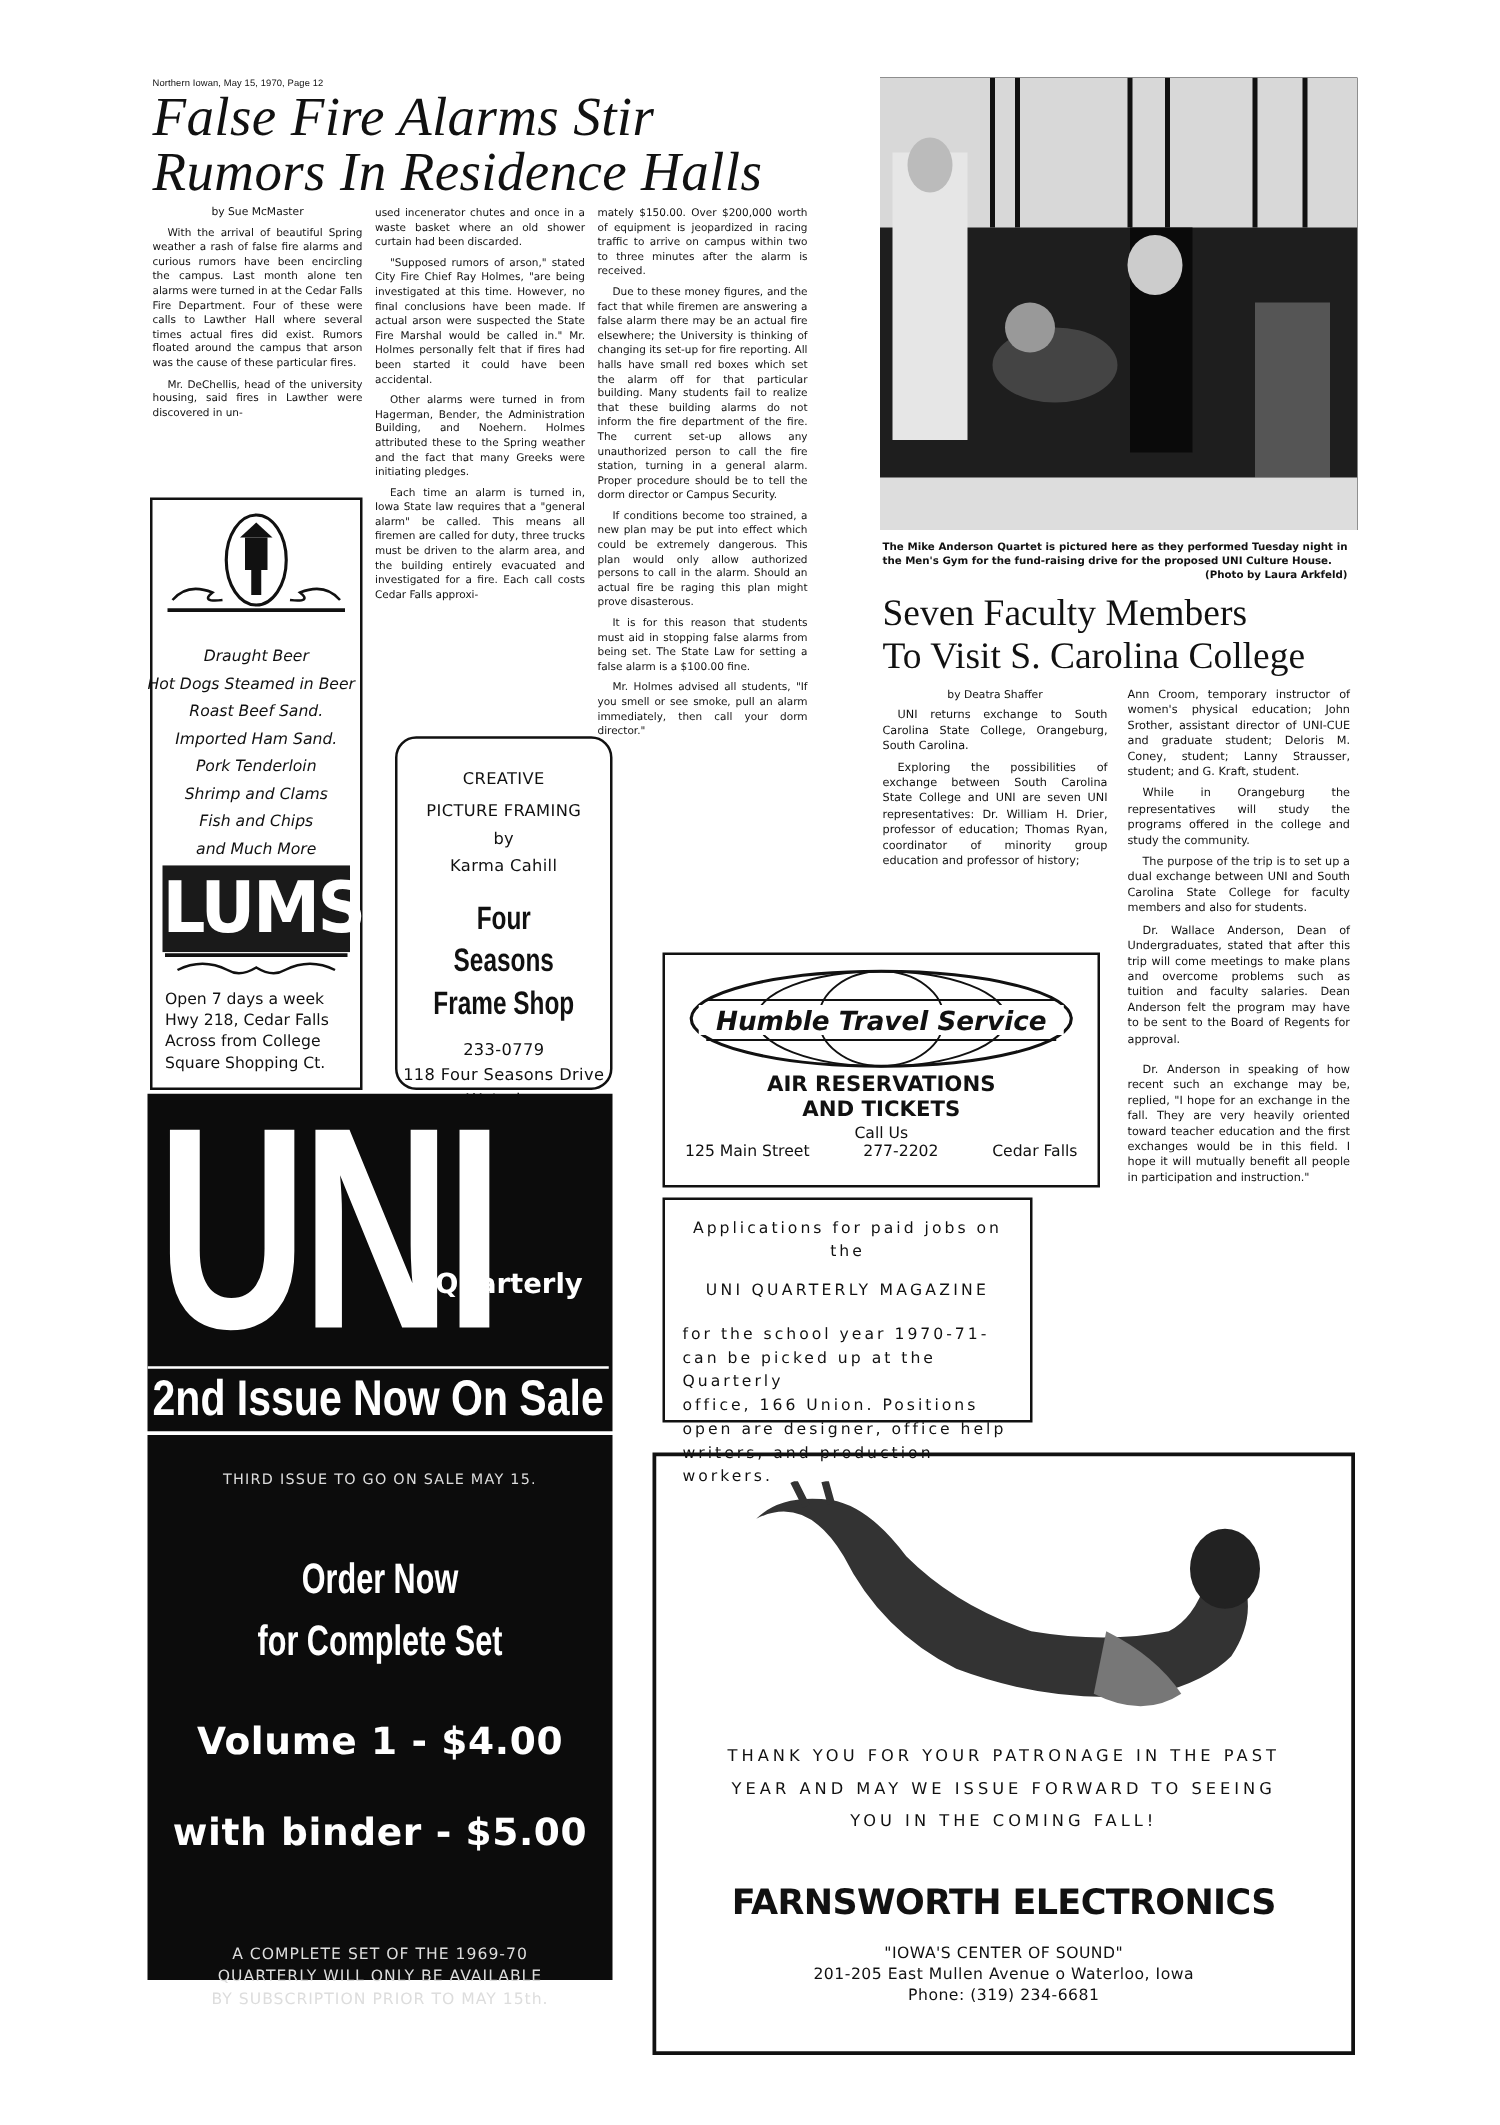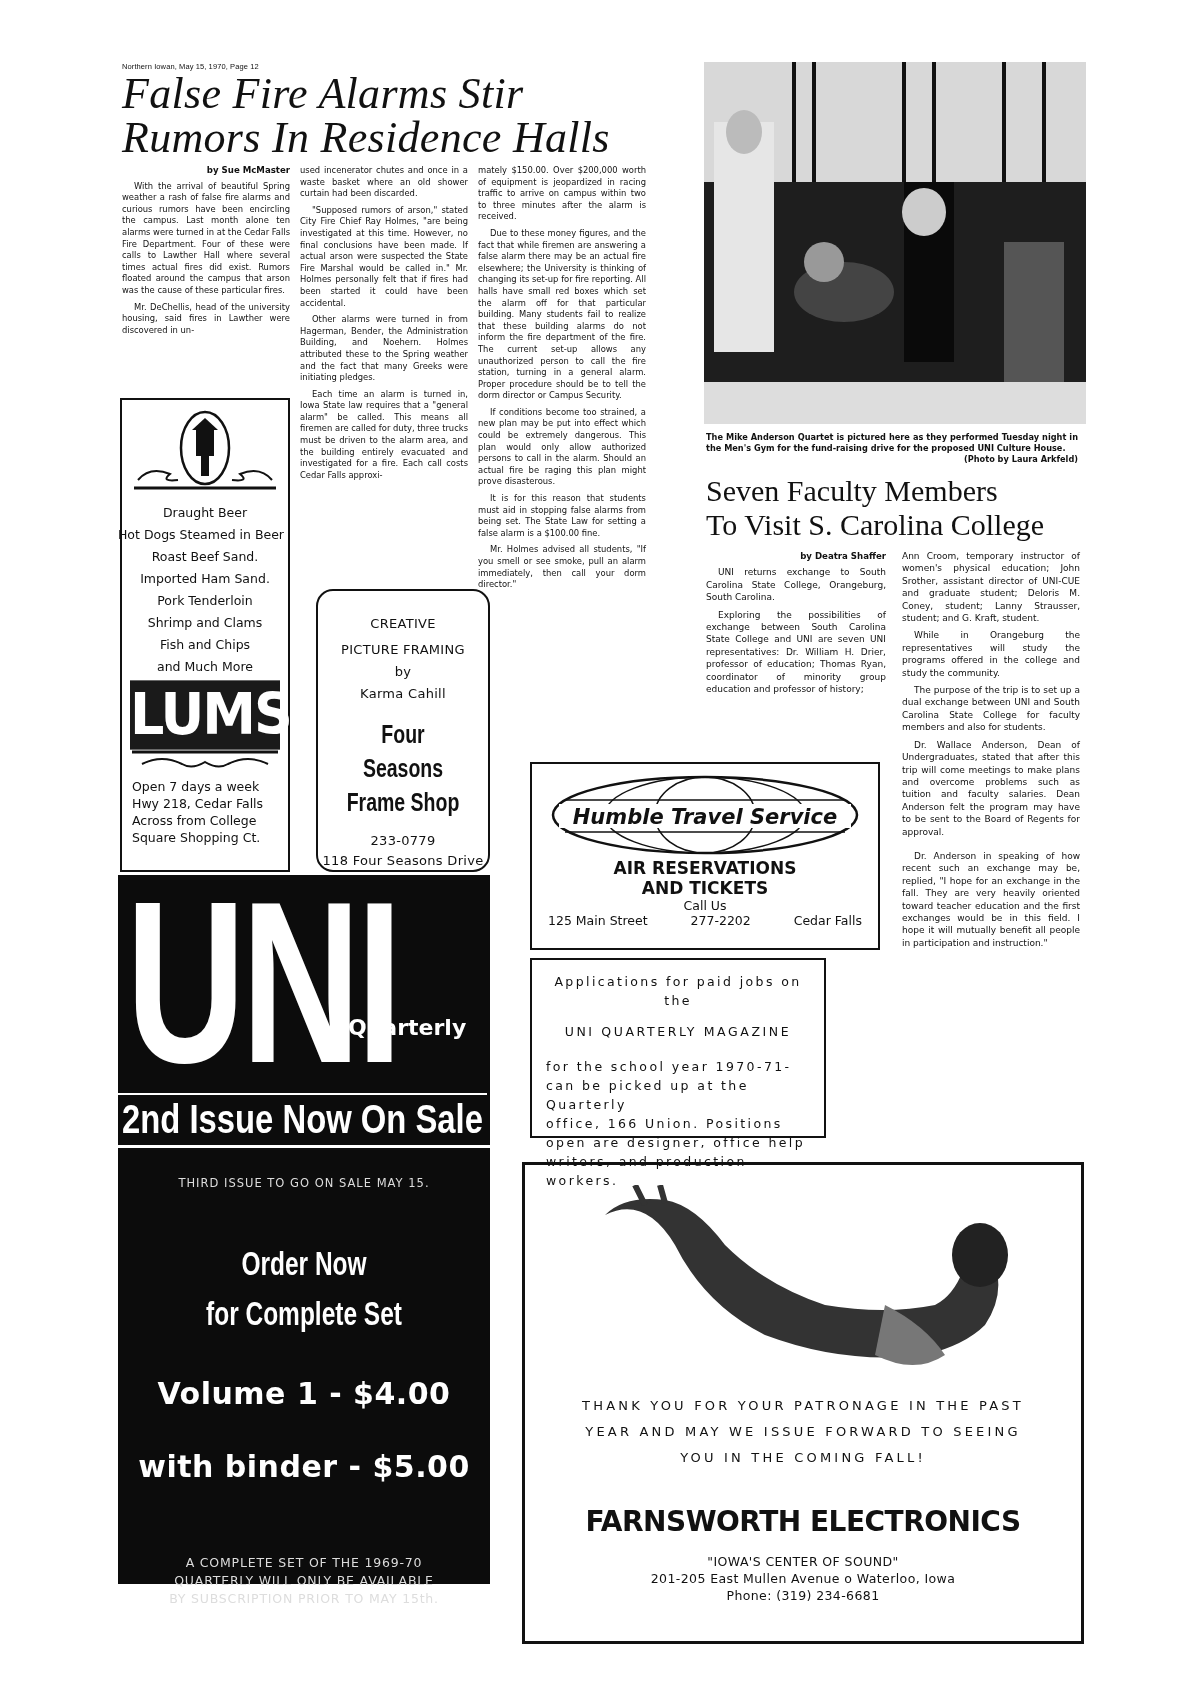--- a/index.html
+++ b/index.html
@@ -3,26 +3,26 @@
 <meta charset="utf-8">
 <style>
   * { box-sizing: border-box; margin: 0; padding: 0; }
   html, body { width: 1200px; height: 1700px; background: #ffffff; overflow: hidden; }
   body { position: relative; font-family: "DejaVu Sans", sans-serif; color: #111; }
   .abs { position: absolute; }
   .dateline { left: 122px; top: 62px; font-size: 7.5px; font-family: "Liberation Sans", sans-serif; letter-spacing: 0.1px; }
   .headline { left: 122px; top: 72px; font-family: "Liberation Serif", serif; font-style: italic; font-size: 44px; line-height: 44px; letter-spacing: 0.3px; }
   .col { font-size: 8.4px; line-height: 11.6px; text-align: justify; hyphens: manual; }
   .col p { text-indent: 12px; margin-bottom: 5px; }
-  .byline { font-weight: bold; text-align: right; font-size: 8.6px; margin-bottom: 4px; }
+  .byline { font-weight: normal; text-align: center; font-size: 8.6px; margin-bottom: 4px; }
   .box { border: 2.5px solid #111; background: #fff; }
   .center { text-align: center; border-radius: 17px; }
   .lums-box { left: 120px; top: 398px; width: 170px; height: 474px; padding-top: 8px; }
   .lamp { display: block; margin: 0 auto; }
-  .lums-items { font-size: 12.5px; line-height: 22px; text-align: center; margin-top: 8px; }
+  .lums-items { font-size: 12.5px; line-height: 22px; text-align: center; margin-top: 20px; font-style: italic; }
   .lums-logo { margin: 4px 8px 0 8px; height: 66px; background: #1a1a1a; color: #fff; font-family: "DejaVu Sans", sans-serif; font-weight: bold; font-size: 54px; letter-spacing: -2px; text-align: center; line-height: 66px; transform: scaleY(1.05); }
   .lums-info { font-size: 12.5px; line-height: 17px; text-align: left; padding-left: 10px; margin-top: 4px; }
   .frame-box { left: 316px; top: 589px; width: 174px; height: 283px; padding-top: 20px; }
   .frame-box .l1 { font-size: 13px; line-height: 26px; letter-spacing: 0.3px; }
   .frame-box .big { font-family: "Liberation Sans", sans-serif; font-weight: bold; font-size: 26px; line-height: 34px; transform: scaleX(0.75); letter-spacing: 0px; }
   .uni-ad { left: 118px; top: 875px; width: 372px; height: 270px; background: #0c0c0c; color: #fff; overflow: hidden; }
   .uni-big { position: absolute; left: 8px; top: 8px; font-family: "Liberation Sans", sans-serif; font-weight: bold; font-size: 230px; line-height: 200px; letter-spacing: -6px; transform: scaleX(0.72); transform-origin: left top; }
   .uni-quarterly { position: absolute; left: 230px; top: 140px; font-family: "DejaVu Sans", sans-serif; font-weight: bold; font-size: 22px; }
   .uni-sale { position: absolute; left: 0; top: 218px; width: 372px; border-top: 2px solid #fff; padding-top: 2px; font-family: "Liberation Sans", sans-serif; font-weight: bold; font-size: 40px; line-height: 44px; text-align: center; transform: scaleX(0.82); transform-origin: left top; white-space: nowrap; width: 450px; }
   .order-ad { left: 118px; top: 1148px; width: 372px; height: 436px; background: #0c0c0c; color: #fff; text-align: center; }

